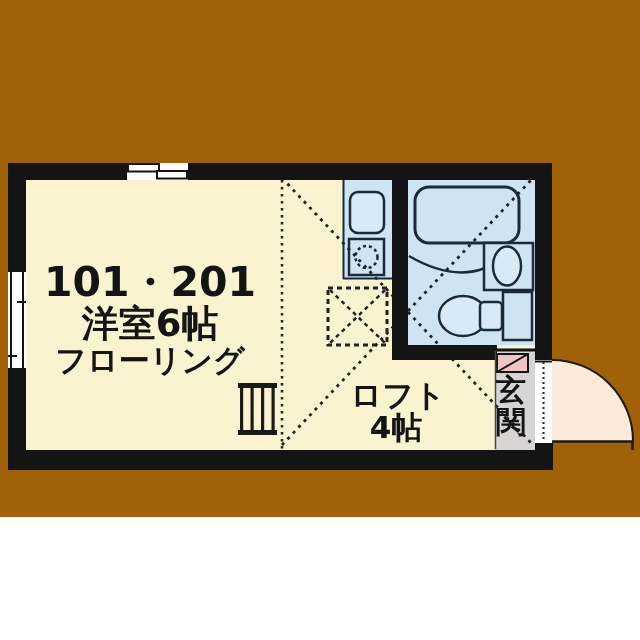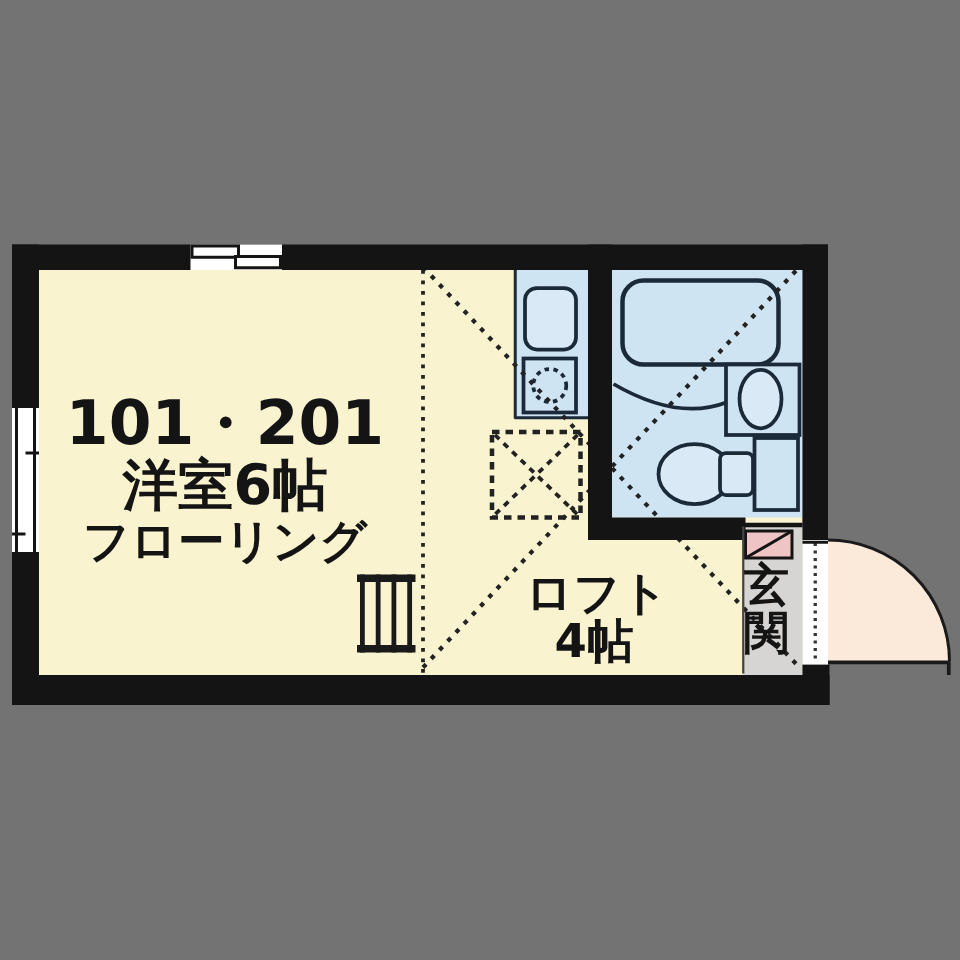--- a/index.html
+++ b/index.html
@@ -1,16 +1,16 @@
 <!DOCTYPE html>
 <html><head>
 <meta charset="utf-8">
 <style>
   html,body{margin:0;padding:0;background:#ffffff;}
-  #stage{position:relative;width:640px;height:640px;background:#737373;overflow:hidden;}
+  #stage{position:relative;width:640px;height:517px;background:#a16207;overflow:hidden;}
   svg{display:block;}
   .jp{font-family:"DejaVu Sans",sans-serif;font-weight:bold;fill:#141414;}
 </style>
 </head>
 <body>
 
 <div id="stage">
 <svg width="640" height="640" viewBox="0 0 640 640">
 
   <rect x="26" y="180" width="509" height="270" fill="#f9f3cf"></rect>

